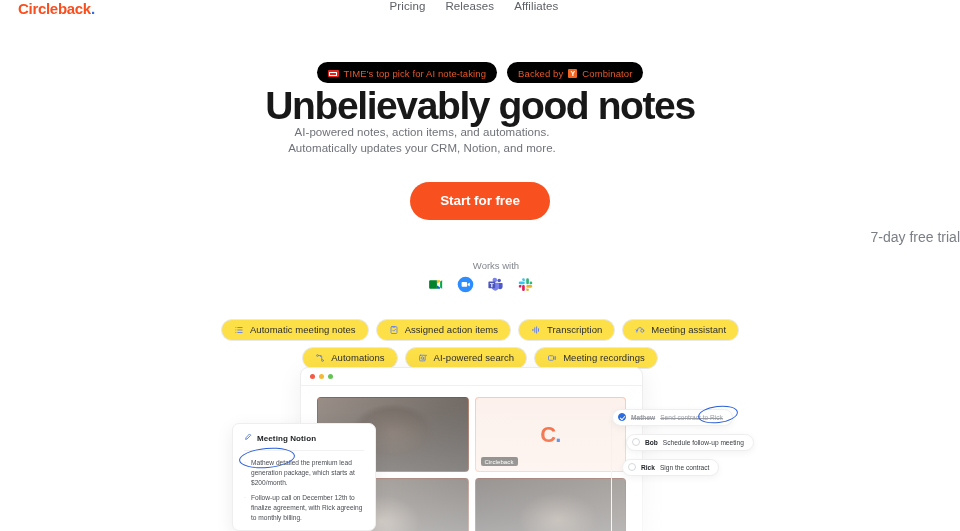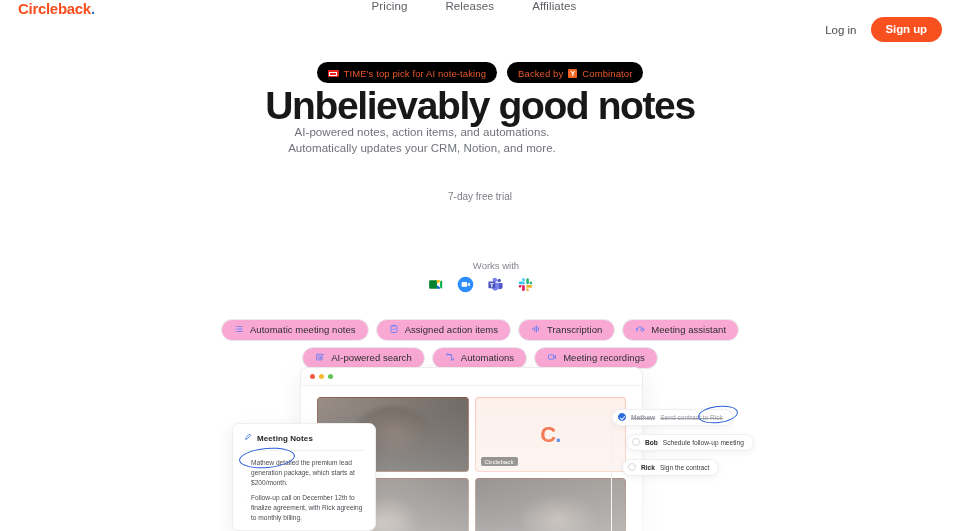--- a/index.html
+++ b/index.html
@@ -29,21 +29,21 @@
     color: #f94e1e;
     letter-spacing: -0.3px;
     white-space: nowrap;
   }
   .logo-dot { color: #2f6fe4; }
   .nav-center {
     position: absolute;
     left: 0; right: 12px;
     display: flex;
     justify-content: center;
-    gap: 38px;
+    gap: 20px;
     pointer-events: none;
   }
   .nav-center a {
     pointer-events: auto;
     font-size: 11.5px;
     color: #5d6066;
     text-decoration: none;
     letter-spacing: 0.1px;
   }
   .nav-right {
@@ -150,22 +150,23 @@
     border-radius: 999px;
     font-size: 13.5px;
     font-weight: 600;
     padding: 11px 30px 12px;
     cursor: pointer;
     font-family: inherit;
     letter-spacing: -0.1px;
   }
   .cta-note {
     margin-top: 9px;
-    font-size: 10px;
+    font-size: 14px;
     color: #7b7e85;
+    text-align: right;
   }
 
   
   .works-label {
     position: absolute;
     top: 260px; left: 0; width: 960px;
     text-align: center;
     font-size: 9.5px;
     color: #83868d;
     padding-left: 32px;
@@ -186,25 +187,25 @@
     top: 319px; left: 0; width: 960px;
   }
   .pill-row {
     display: flex;
     justify-content: center;
     gap: 7px;
     margin-bottom: 6px;
   }
   .pill {
     display: flex;
-    align-items: flex-start;
+    align-items: center;
     gap: 6px;
     border: 1px solid #e8e9ec;
     border-radius: 999px;
-    background: #f9a8d4;
+    background: #fde047;
     padding: 4px 12px 5px;
     font-size: 9.5px;
     color: #2b2d31;
     white-space: nowrap;
     letter-spacing: 0.05px;
   }
   .pill svg { display: block; flex: none; }
 
   
   .mock {
@@ -416,24 +417,20 @@
 
 <div class="nav">
   <div class="logo">
     <span>Circleback</span><span class="logo-dot">.</span>
   </div>
   <div class="nav-center">
     <a href="#">Pricing</a>
     <a href="#">Releases</a>
     <a href="#">Affiliates</a>
   </div>
-  <div class="nav-right">
-    <a href="#" class="login-link">Log in</a>
-    <button class="signup-btn">Sign up</button>
-  </div>
 </div>
 
 <div class="badges">
   <div class="badge">
     <span class="time-mark"></span>
     <span>TIME's top pick for AI note-taking</span>
   </div>
   <div class="badge">
     <span>Backed by</span>
     <span class="yc-mark">Y</span>
@@ -441,20 +438,21 @@
   </div>
 </div>
 
 <h1 class="hero-title">Unbelievably good notes</h1>
 <div class="hero-sub">
   <div>AI-powered notes, action items, and automations.</div>
   <div>Automatically updates your CRM, Notion, and more.</div>
 </div>
 
 <div class="cta-wrap">
+  <button class="cta-btn">Start for free</button>
   <div class="cta-note">7-day free trial</div>
 </div>
 
 <div class="works-label">Works with</div>
 <div class="works-icons">
   <span>
     <svg width="17" height="17" viewBox="0 0 24 24">
       <path d="M3 7.5A1.5 1.5 0 0 1 4.5 6H14v12H4.5A1.5 1.5 0 0 1 3 16.5z" fill="#00832d"></path>
       <path d="M14 6v5l4.5-3.2V6z" fill="#ffba00"></path>
       <path d="M14 18v-5l4.5 3.2V18z" fill="#0066da"></path>
@@ -526,38 +524,38 @@
           <path d="M3 9.2v2.3M3 9.2l-1.3-1.4M3 9.2l1.3-1.4"></path>
         </svg>
       </span>
       <span>Meeting assistant</span>
     </div>
   </div>
   <div class="pill-row">
     <div class="pill">
       <span>
         <svg width="10" height="10" viewBox="0 0 16 16" fill="none" stroke="#5b7cfa" stroke-width="1.3" stroke-linecap="round" stroke-linejoin="round">
+          <circle cx="4" cy="4" r="1.5"></circle>
+          <circle cx="12" cy="12" r="1.5"></circle>
+          <path d="M5.5 4h3.2a2 2 0 0 1 2 2v4.4"></path>
+          <path d="M9.2 3.2l.6 1.1 1.1.6-1.1.6-.6 1.1-.6-1.1-1.1-.6 1.1-.6z" fill="#5b7cfa" stroke="none"></path>
+        </svg>
+      </span>
+      <span>Automations</span>
+    </div>
+    <div class="pill">
+      <span>
+        <svg width="10" height="10" viewBox="0 0 16 16" fill="none" stroke="#5b7cfa" stroke-width="1.3" stroke-linecap="round" stroke-linejoin="round">
           <rect x="2.5" y="3.6" width="9" height="9" rx="1.4"></rect>
           <circle cx="7" cy="8.1" r="2"></circle>
           <path d="M8.6 9.6l1.4 1.4"></path>
           <path d="M12.8 2l.5 1.3 1.3.5-1.3.5-.5 1.3-.5-1.3-1.3-.5 1.3-.5z" fill="#5b7cfa" stroke="none"></path>
         </svg>
       </span>
       <span>AI-powered search</span>
-    </div>
-    <div class="pill">
-      <span>
-        <svg width="10" height="10" viewBox="0 0 16 16" fill="none" stroke="#5b7cfa" stroke-width="1.3" stroke-linecap="round" stroke-linejoin="round">
-          <circle cx="4" cy="4" r="1.5"></circle>
-          <circle cx="12" cy="12" r="1.5"></circle>
-          <path d="M5.5 4h3.2a2 2 0 0 1 2 2v4.4"></path>
-          <path d="M9.2 3.2l.6 1.1 1.1.6-1.1.6-.6 1.1-.6-1.1-1.1-.6 1.1-.6z" fill="#5b7cfa" stroke="none"></path>
-        </svg>
-      </span>
-      <span>Automations</span>
     </div>
     <div class="pill">
       <span>
         <svg width="10" height="10" viewBox="0 0 16 16" fill="none" stroke="#5b7cfa" stroke-width="1.3" stroke-linejoin="round">
           <rect x="2.4" y="4.4" width="8" height="7.2" rx="1.4"></rect>
           <path d="M10.4 7.4l3.2-1.8v4.8l-3.2-1.8z"></path>
         </svg>
       </span>
       <span>Meeting recordings</span>
     </div>
@@ -585,21 +583,21 @@
 <div class="conn-line"></div>
 <div class="mock-fade"></div>
 
 <div class="notes-card">
   <div class="notes-head">
     <span>
       <svg width="8" height="8" viewBox="0 0 16 16" fill="none" stroke="#3b6fe0" stroke-width="1.6" stroke-linecap="round" stroke-linejoin="round">
         <path d="M11.5 2.5l2 2L6 12l-2.8.8L4 10z"></path>
       </svg>
     </span>
-    <span>Meeting Notes</span>
+    <span>Meeting Notion</span>
   </div>
   <div class="notes-list">
     <div class="note-item">
       <span class="note-bullet">·</span>
       <span>Mathew detailed the premium lead generation package, which starts at $200/month.</span>
     </div>
     <div class="note-item">
       <span class="note-bullet">·</span>
       <span>Follow-up call on December 12th to finalize agreement, with Rick agreeing to monthly billing.</span>
     </div>

